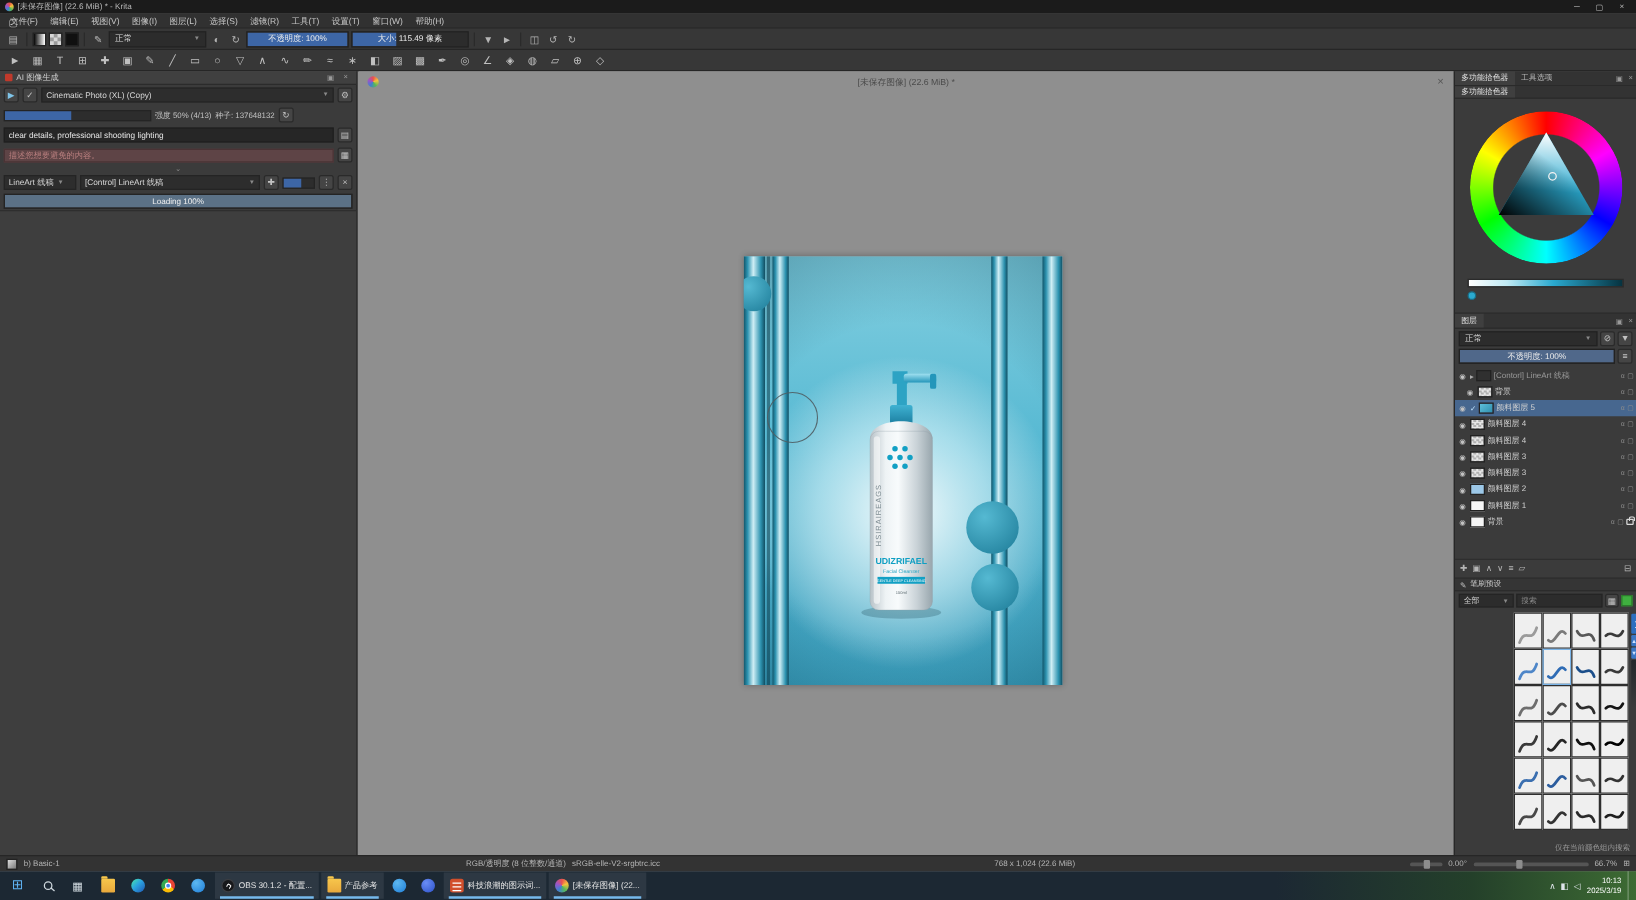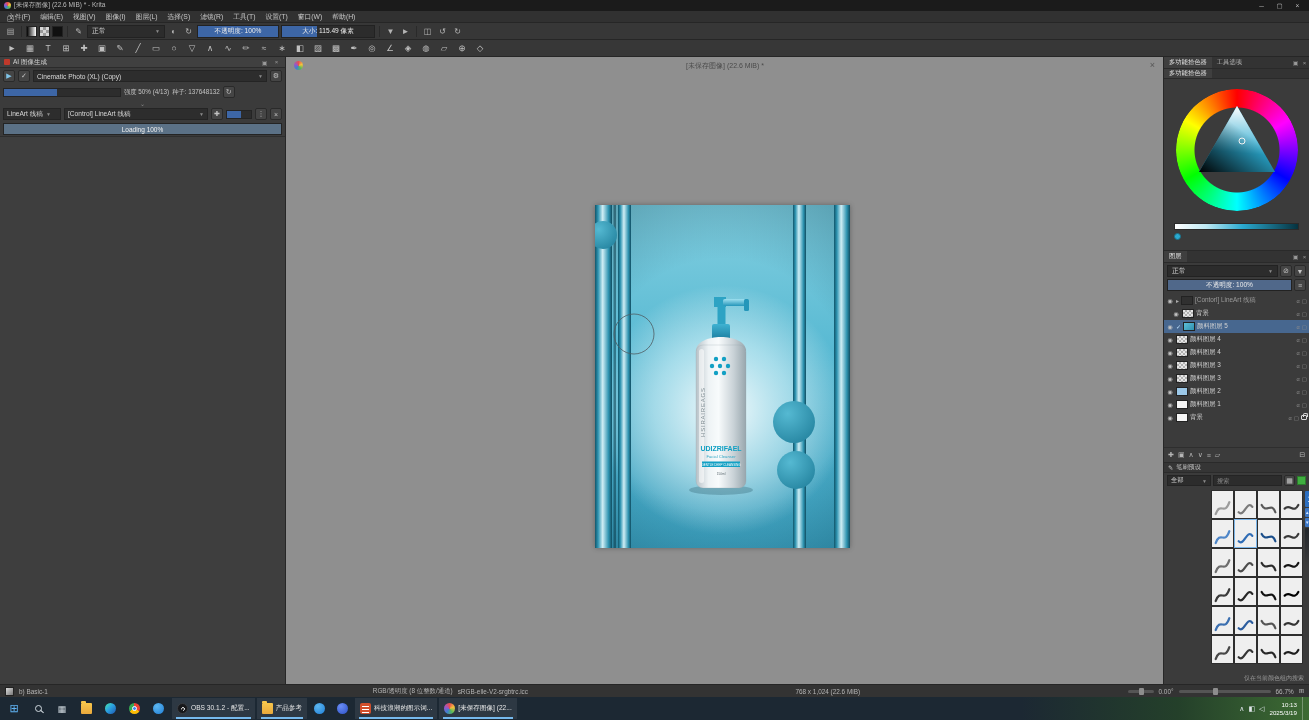--- a/index.html
+++ b/index.html
@@ -305,20 +305,28 @@
       </span>
       <span class="icon-btn">⚙</span>
     </div>
     <div class="ai-row">
       <span class="mini-slider">
         <span class="fill" style="width: 46%;"></span>
       </span>
       <span class="ai-label">强度 50% (4/13)</span>
       <span class="ai-label">种子: 137648132</span>
       <span class="icon-btn">↻</span>
+    </div>
+    <div class="ai-row">
+      <input class="prompt-input" value="clear details, professional shooting lighting" style="">
+      <span class="icon-btn">▤</span>
+    </div>
+    <div class="ai-row">
+      <input class="negative-input" placeholder="描述您想要避免的内容。" style="">
+      <span class="icon-btn">▦</span>
     </div>
     <div class="collapse-handle">⌄</div>
     <div class="ai-row">
       <span class="ai-select" style="flex:0 0 58px">
         <span>LineArt 线稿</span>
         <span class="dd-arrow">▼</span>
       </span>
       <span class="ai-select">
         <span>[Control] LineArt 线稿</span>
         <span class="tspacer"></span>

